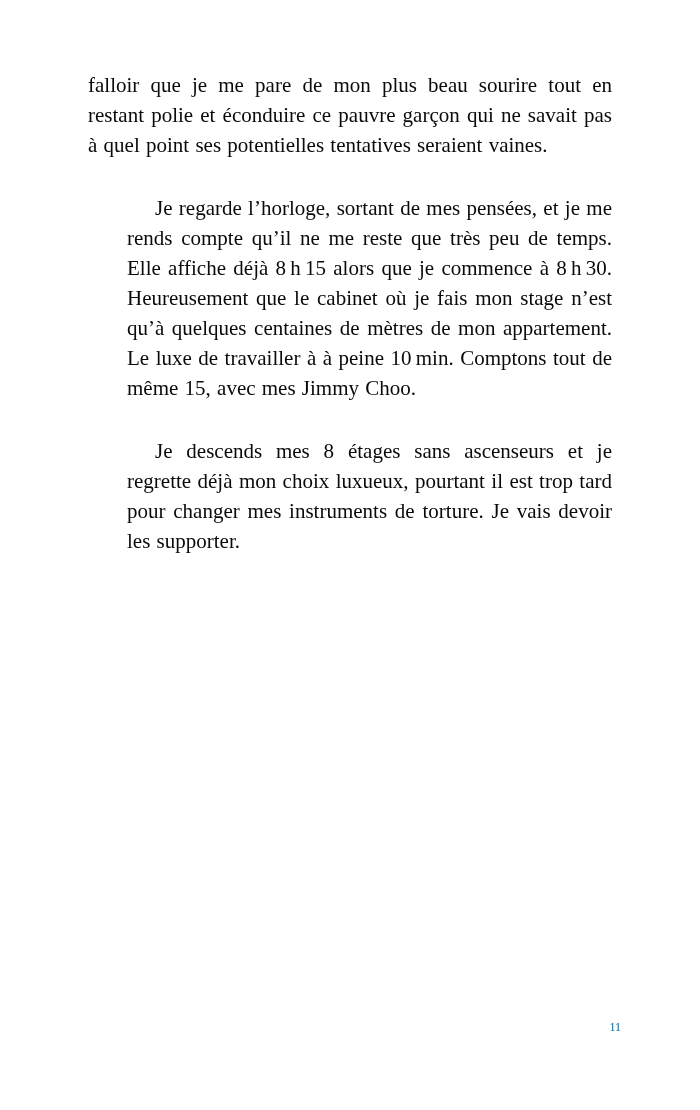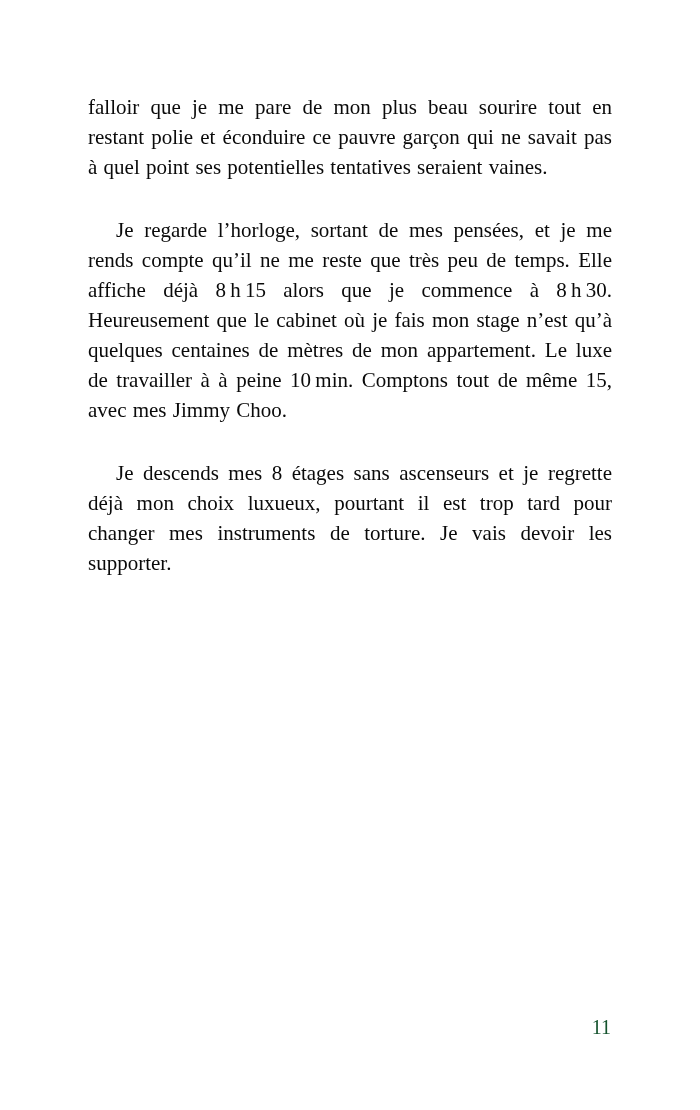--- a/index.html
+++ b/index.html
@@ -12,40 +12,41 @@
     width: 700px;
     height: 1110px;
     background: #ffffff;
     overflow: hidden;
     font-family: "Liberation Serif", "DejaVu Serif", serif;
     color: #0a0a0a;
   }
   .text-block {
     position: absolute;
     left: 88px;
-    top: 92px;
+    top: 70px;
     width: 524px;
   }
   .text-block p {
     margin: 0 0 33px 0;
     font-size: 21px;
     line-height: 30px;
     text-align: justify;
     word-spacing: 1px;
   }
   .text-block p.indented {
     text-indent: 28px;
+    margin-left: 39px;
   }
   .page-number {
     position: absolute;
     top: 1013px;
-    right: 89px;
-    font-size: 20px;
+    right: 79px;
+    font-size: 12px;
     line-height: 28px;
-    color: #14532d;
+    color: #0369a1;
   }
 </style>
 </head>
 <body>
 
 <div class="page">
   <div class="text-block">
     <p>falloir que je me pare de mon plus beau sourire tout en restant polie et éconduire ce pauvre garçon qui ne savait pas à quel point ses potentielles tentatives seraient vaines.</p>
     <p class="indented">Je regarde l’horloge, sortant de mes pensées, et je me rends compte qu’il ne me reste que très peu de temps. Elle affiche déjà 8 h 15 alors que je commence à 8 h 30. Heureusement que le cabinet où je fais mon stage n’est qu’à quelques centaines de mètres de mon appartement. Le luxe de travailler à à peine 10 min. Comptons tout de même 15, avec mes Jimmy Choo.</p>
     <p class="indented">Je descends mes 8 étages sans ascenseurs et je regrette déjà mon choix luxueux, pourtant il est trop tard pour changer mes instruments de torture. Je vais devoir les supporter.</p>

